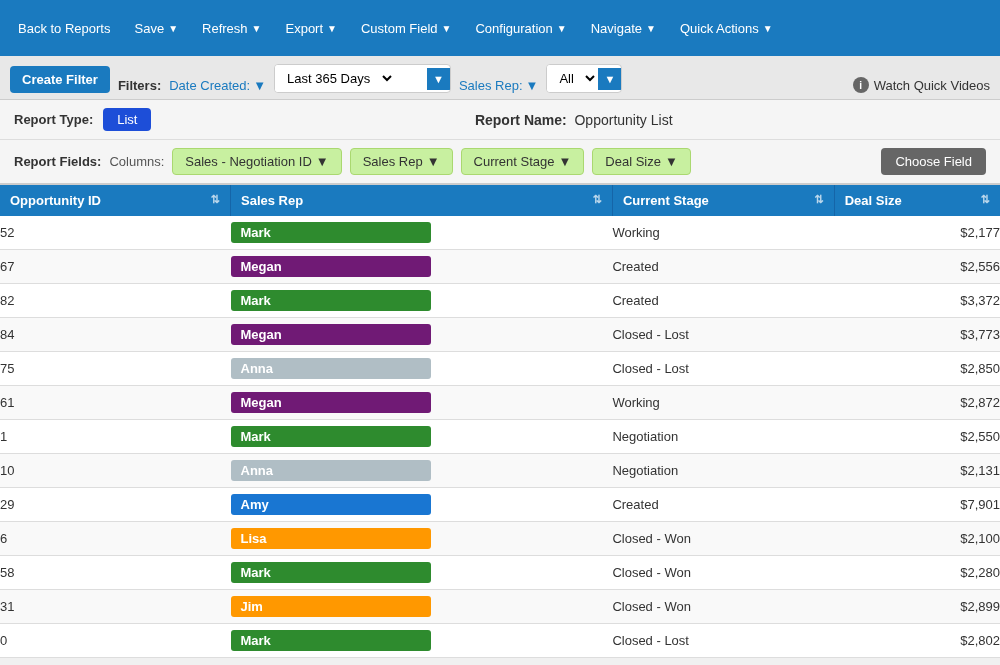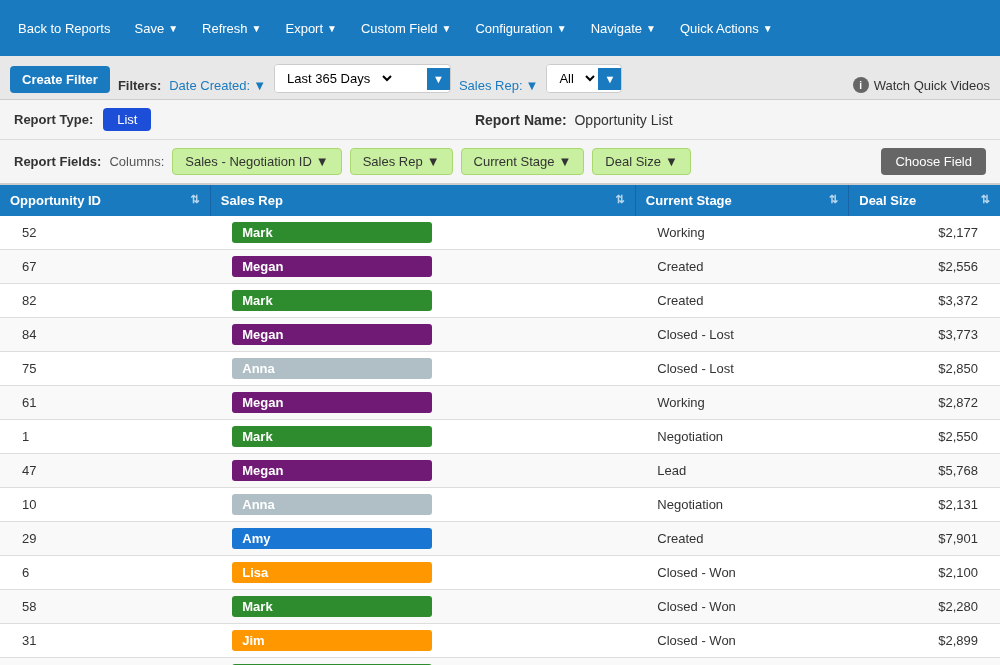--- a/index.html
+++ b/index.html
@@ -223,21 +223,21 @@
     .sort-icon {
       float: right;
       opacity: 0.7;
       font-size: 11px;
     }
     .data-table tbody tr {
       border-bottom: 1px solid #ddd;
     }
     .data-table tbody tr:nth-child(even) { background: #f9f9f9; }
     .data-table tbody td {
-      padding: 6px 22px;
+      padding: 6px 0;
       color: #333;
       font-size: 13px;
     }
     .data-table tbody td:last-child {
       text-align: right;
     }
     .sales-rep-badge {
       display: inline-block;
       padding: 3px 10px;
       border-radius: 3px;
@@ -408,26 +408,20 @@
         <td>Working</td>
         <td>$2,872</td>
       </tr>
       <tr>
         <td>1</td>
         <td><span class="sales-rep-badge badge-mark-dark">Mark</span></td>
         <td>Negotiation</td>
         <td>$2,550</td>
       </tr>
       <tr>
-        <td>47</td>
-        <td><span class="sales-rep-badge badge-megan-light">Megan</span></td>
-        <td>Lead</td>
-        <td>$5,768</td>
-      </tr>
-      <tr>
         <td>10</td>
         <td><span class="sales-rep-badge badge-anna">Anna</span></td>
         <td>Negotiation</td>
         <td>$2,131</td>
       </tr>
       <tr>
         <td>29</td>
         <td><span class="sales-rep-badge badge-amy">Amy</span></td>
         <td>Created</td>
         <td>$7,901</td>

